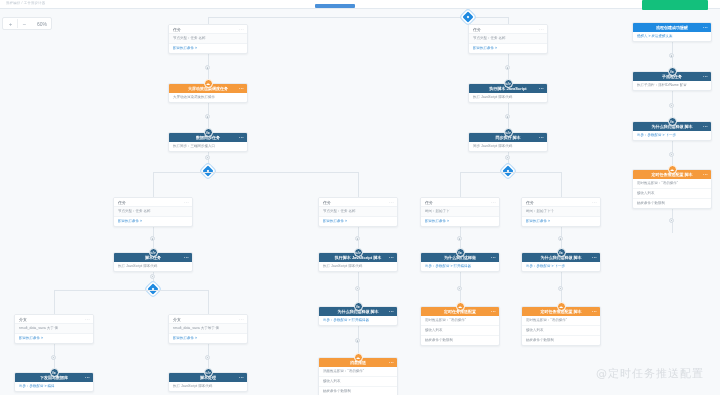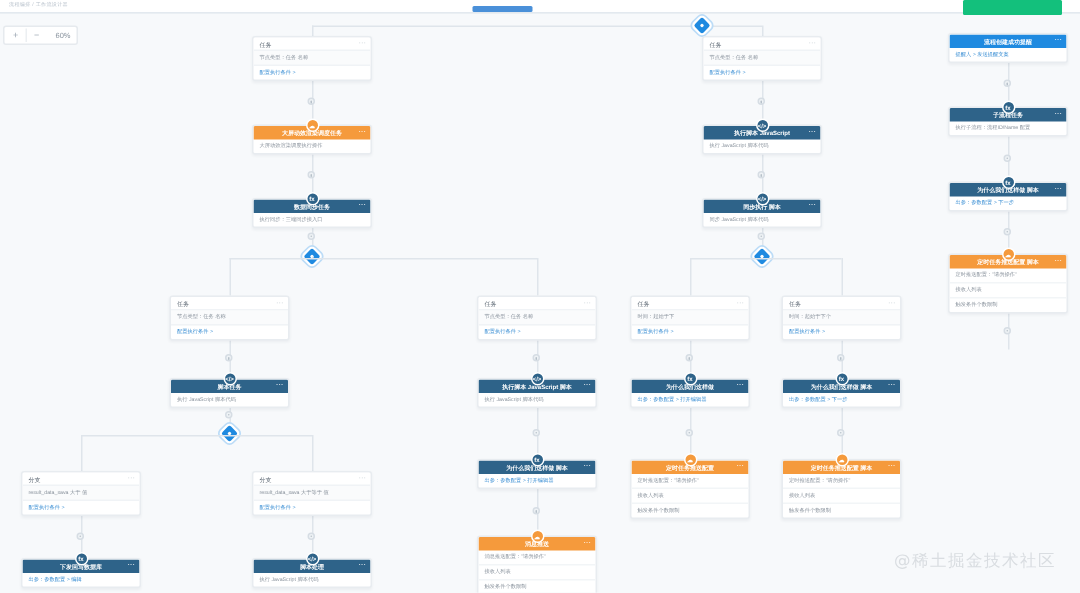--- a/index.html
+++ b/index.html
@@ -339,13 +339,13 @@
       <div class="node orange" style="left: 632px; top: 160px;">
         <div class="hdr">定时任务推送配置 脚本<span class="ell">···</span></div>
         <div class="row">定时推送配置："请勿操作"</div>
         <div class="row">接收人列表</div>
         <div class="row">触发条件个数限制</div>
       </div>
       <div class="badge orange" style="left: 667.5px; top: 155.5px;">☁</div>
     </div>
 </div>
 
-<div id="watermark">@稀土掘金技术社区</div>
+<div id="watermark">@定时任务推送配置</div>
 
 </body></html>

